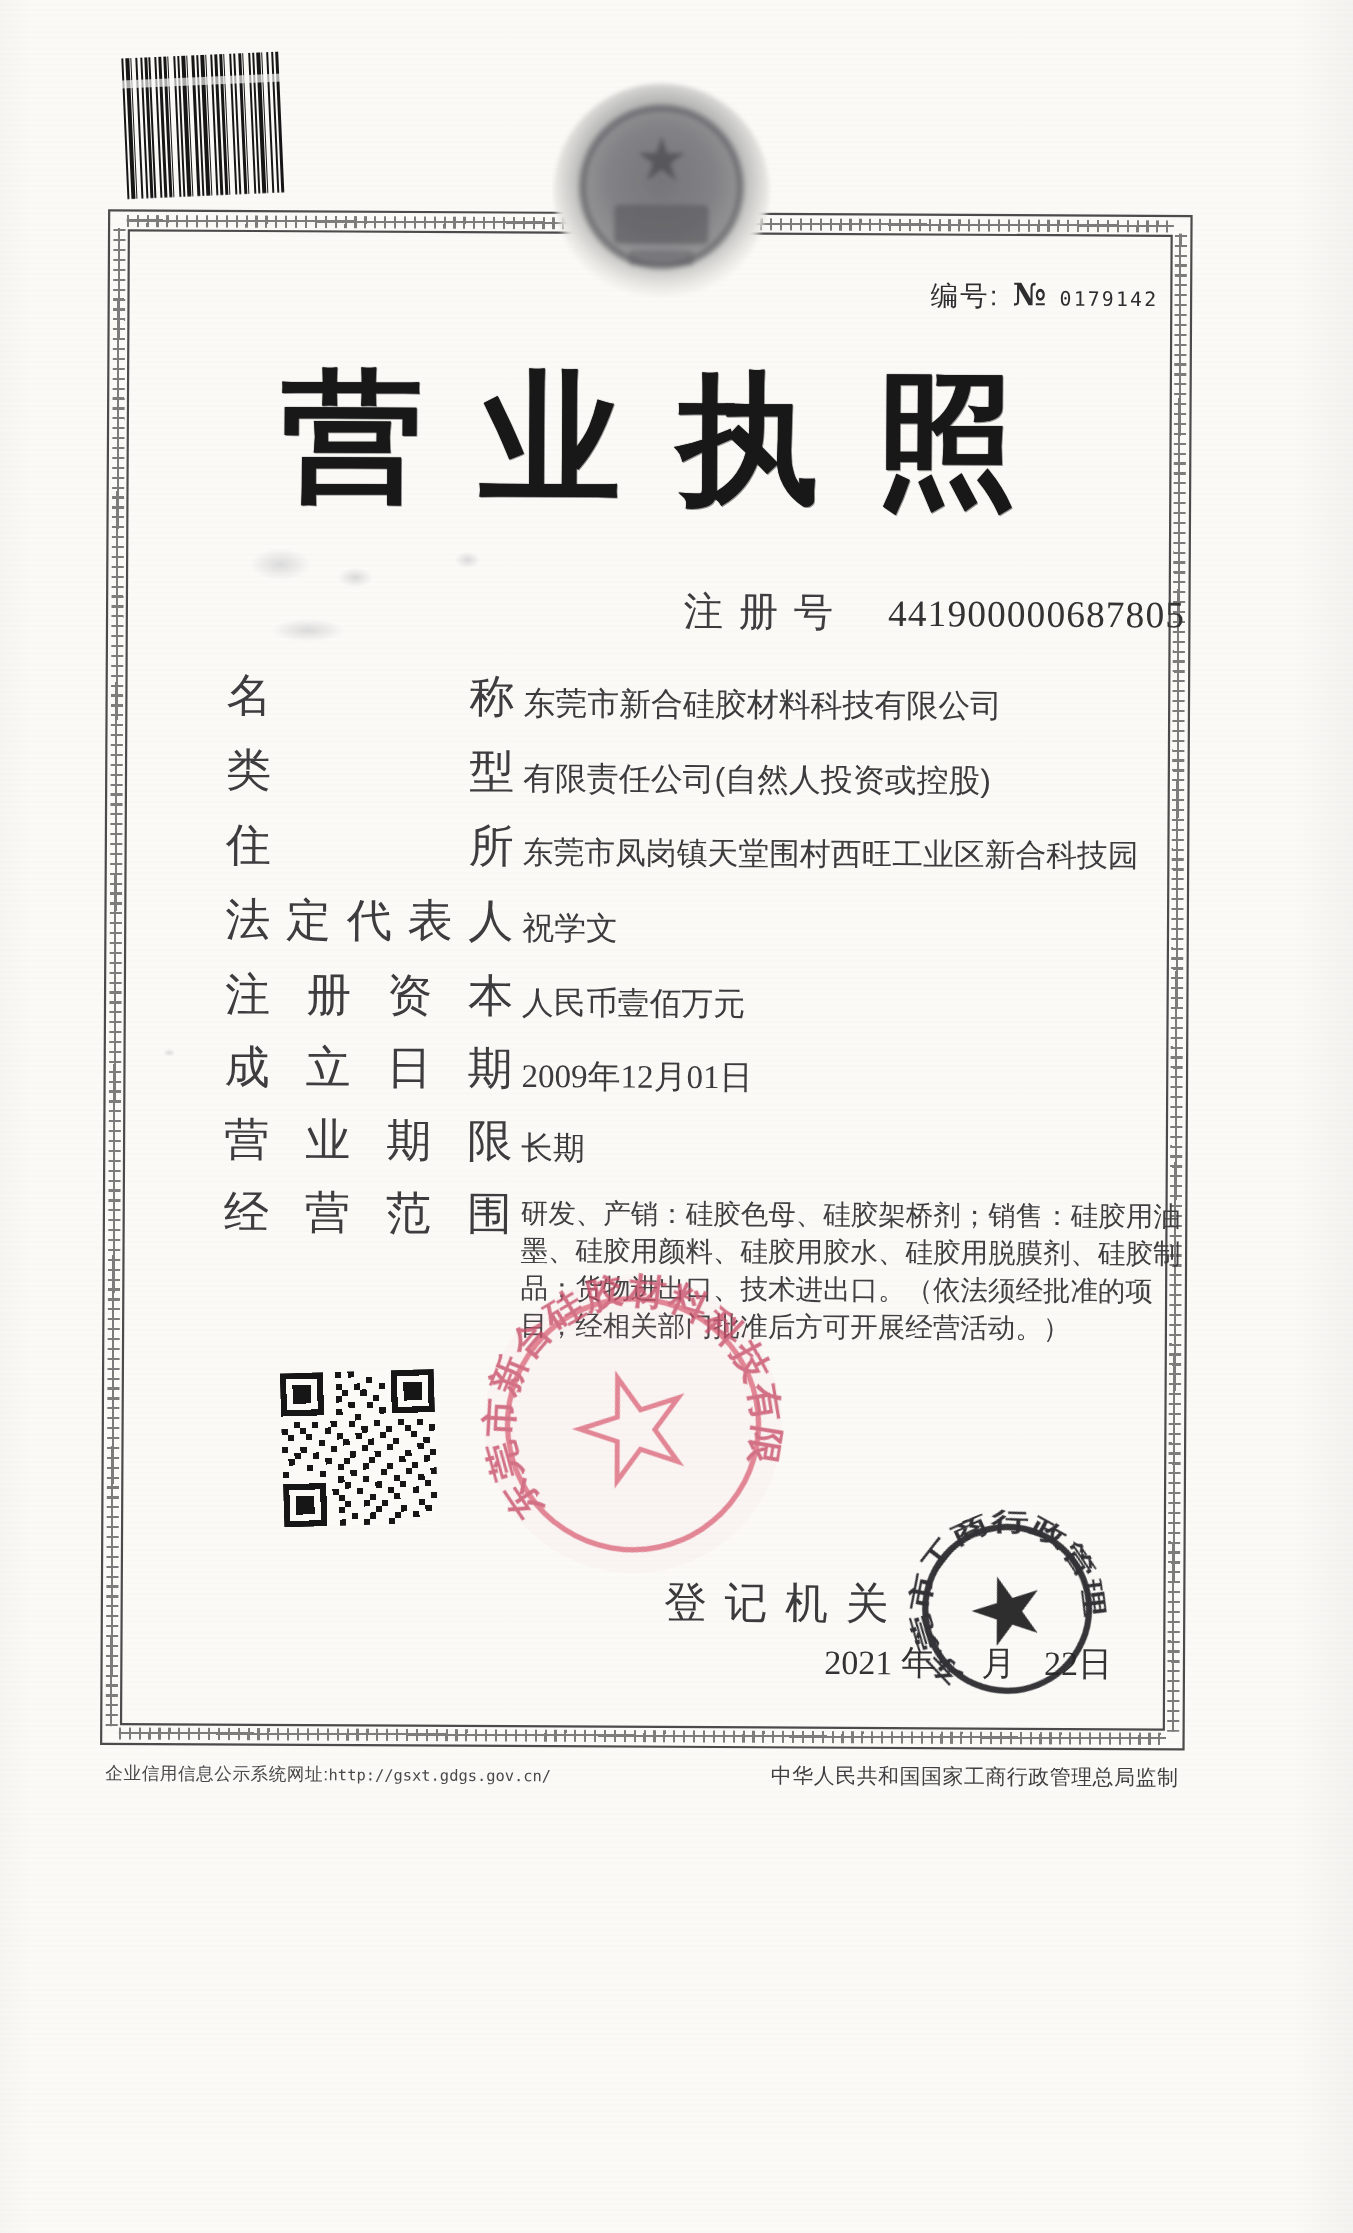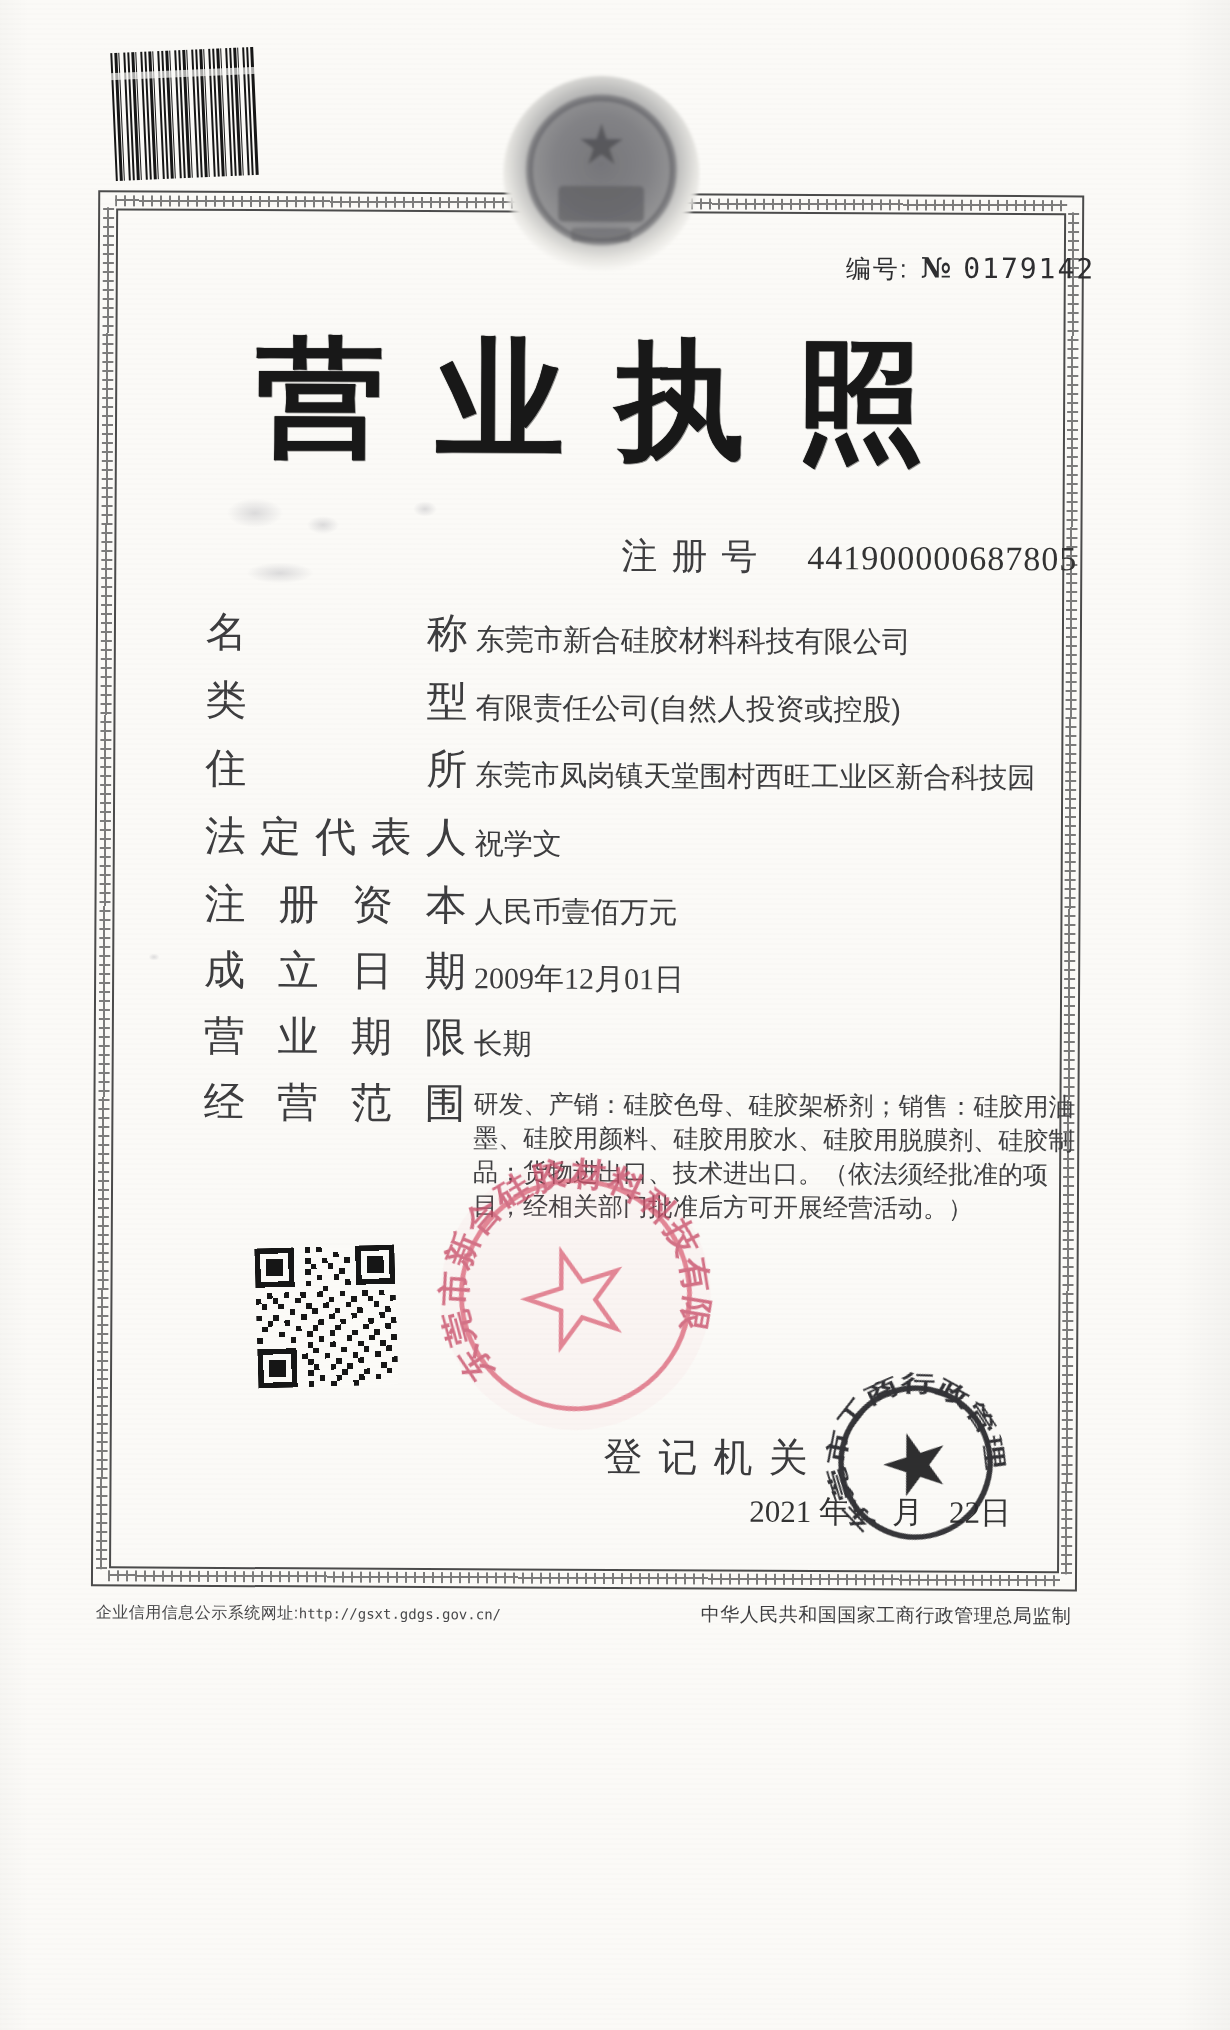--- a/index.html
+++ b/index.html
@@ -54,21 +54,21 @@
     background:
       linear-gradient(to right, rgba(0,0,0,0) 0 4px, #5d5d5d 4px 6px, rgba(0,0,0,0) 6px),
       repeating-linear-gradient(0deg, #5d5d5d 0 2px, rgba(0,0,0,0) 2px 9px); }
   .band-left { left:3px; } .band-right { right:3px; }
 
   
   .serial { position:absolute; left:843px; top:250px; z-index:2;
             display:flex; align-items:baseline; gap:12px; color:#2e2e30; }
   .serial-prefix { font-size:25px; letter-spacing:2px; }
   .serial-symbol { font-family:"DejaVu Serif","Liberation Serif",serif; font-weight:bold; font-size:28px; }
-  .serial-number { font-family:"DejaVu Sans Mono","Liberation Mono",monospace; font-size:28px; letter-spacing:2px; }
+  .serial-number { font-family:"DejaVu Sans Mono","Liberation Mono",monospace; font-size:18px; letter-spacing:2px; }
 
   
   .title { position:absolute; left:95px; top:326px; width:986px; z-index:2;
     text-align:center; font-size:128px; line-height:1.15; font-weight:900; color:#1d1d1d;
     letter-spacing:52px; text-indent:52px; text-shadow:0 0 1px #111, 1px 1px 0 rgba(20,20,20,.4);
     filter:contrast(1.05); }
 
   
   .regline { position:absolute; left:620px; top:532px; z-index:2; display:flex; align-items:baseline; gap:36px; }
   .reg-label { font-size:36px; letter-spacing:14px; color:#3e3e40; }

